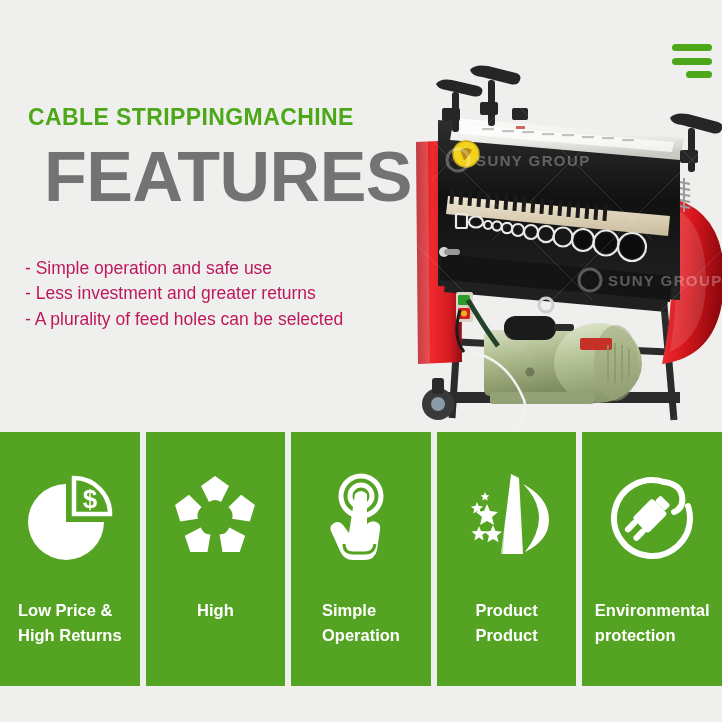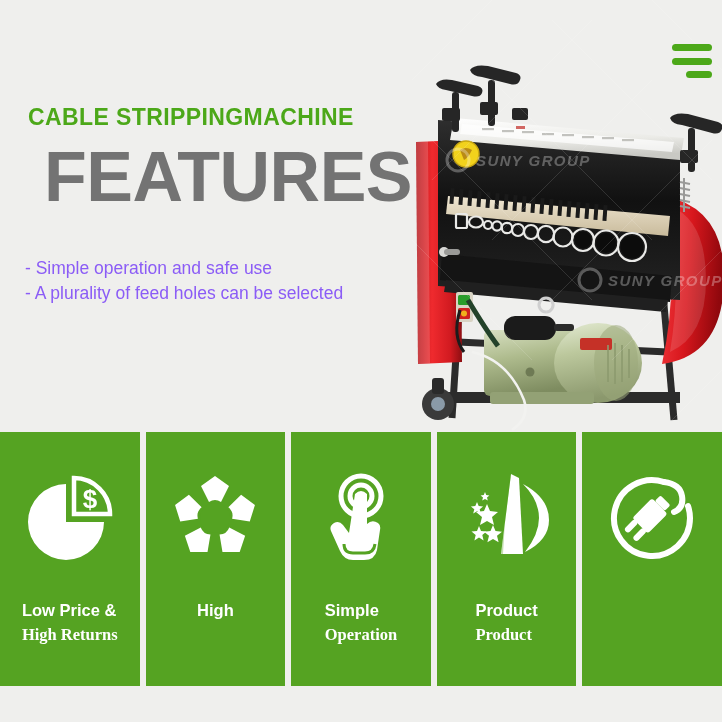--- a/index.html
+++ b/index.html
@@ -69,35 +69,34 @@
 
   
   .bullets {
     position: absolute;
     left: 25px;
     top: 256px;
     z-index: 30;
   }
   .bullets div {
     font-size: 17.5px;
-    color: #8b5cf6;
+    color: #be185d;
     line-height: 1.45;
     white-space: nowrap;
   }
 
   
   .photo {
     position: absolute;
     left: 412px;
     top: 0;
     width: 310px;
     height: 436px;
     overflow: hidden;
     z-index: 10;
-    font-style: italic;
   }
   .photo svg { display: block; }
 
   
   .cards {
     position: absolute;
     left: 0;
     top: 432px;
     width: 722px;
     height: 254px;
@@ -125,21 +124,21 @@
   .card-icon svg { display: block; }
   .card-label {
     margin-top: 28px;
     color: #ffffff;
     font-size: 16.5px;
     font-weight: bold;
     line-height: 1.5;
     text-align: left;
     padding: 0 4px;
   }
-  .card-label .l2 { display: block; font-family: Liberation Serif, serif; }
+  .card-label .l2 { display: block; }
 </style>
 </head>
 <body>
 
 <div id="page">
 
   <div class="menu-icon">
     <i></i>
     <i></i>
     <i></i>
@@ -343,20 +342,21 @@
     </svg>
   </div>
 
   <div class="headline">
     <p class="kicker">CABLE STRIPPINGMACHINE</p>
     <h1 class="bigtitle">FEATURES</h1>
   </div>
 
   <div class="bullets">
     <div>- Simple operation and safe use</div>
+    <div>- Less investment and greater returns</div>
     <div>- A plurality of feed holes can be selected</div>
   </div>
 
   <div class="cards">
 
     <div class="card">
       <div class="card-icon">
         <svg width="100" height="100" viewBox="0 0 100 100" xmlns="http://www.w3.org/2000/svg">
           <path d="M46 16 A38 38 0 1 0 84 54 L46 54 Z" fill="#ffffff"></path>
           <path d="M54 10 L54 46 L90 46 A36 36 0 0 0 54 10 Z" fill="none" stroke="#ffffff" stroke-width="4.5"></path>
@@ -439,16 +439,20 @@
           <path d="M62 14 A38 38 0 1 0 88 50 A38 38 0 0 0 86 38" fill="none" stroke="#ffffff" stroke-width="6" stroke-linecap="round"></path>
           <path d="M62 14 q16 2 18 14 q2 12 -8 16" fill="none" stroke="#ffffff" stroke-width="6" stroke-linecap="round"></path>
           <g transform="rotate(-45 50 50)">
             <rect x="36" y="36" width="28" height="22" rx="3" fill="#ffffff"></rect>
             <rect x="64" y="40" width="8" height="14" rx="2" fill="#ffffff"></rect>
             <rect x="22" y="38" width="15" height="6" rx="3" fill="#ffffff"></rect>
             <rect x="22" y="50" width="15" height="6" rx="3" fill="#ffffff"></rect>
           </g>
         </svg>
       </div>
+      <div class="card-label">
+        <span>Environmental</span>
+        <span class="l2">protection</span>
+      </div>
     </div>
 
   </div>
 </div>
 
 </body></html>

